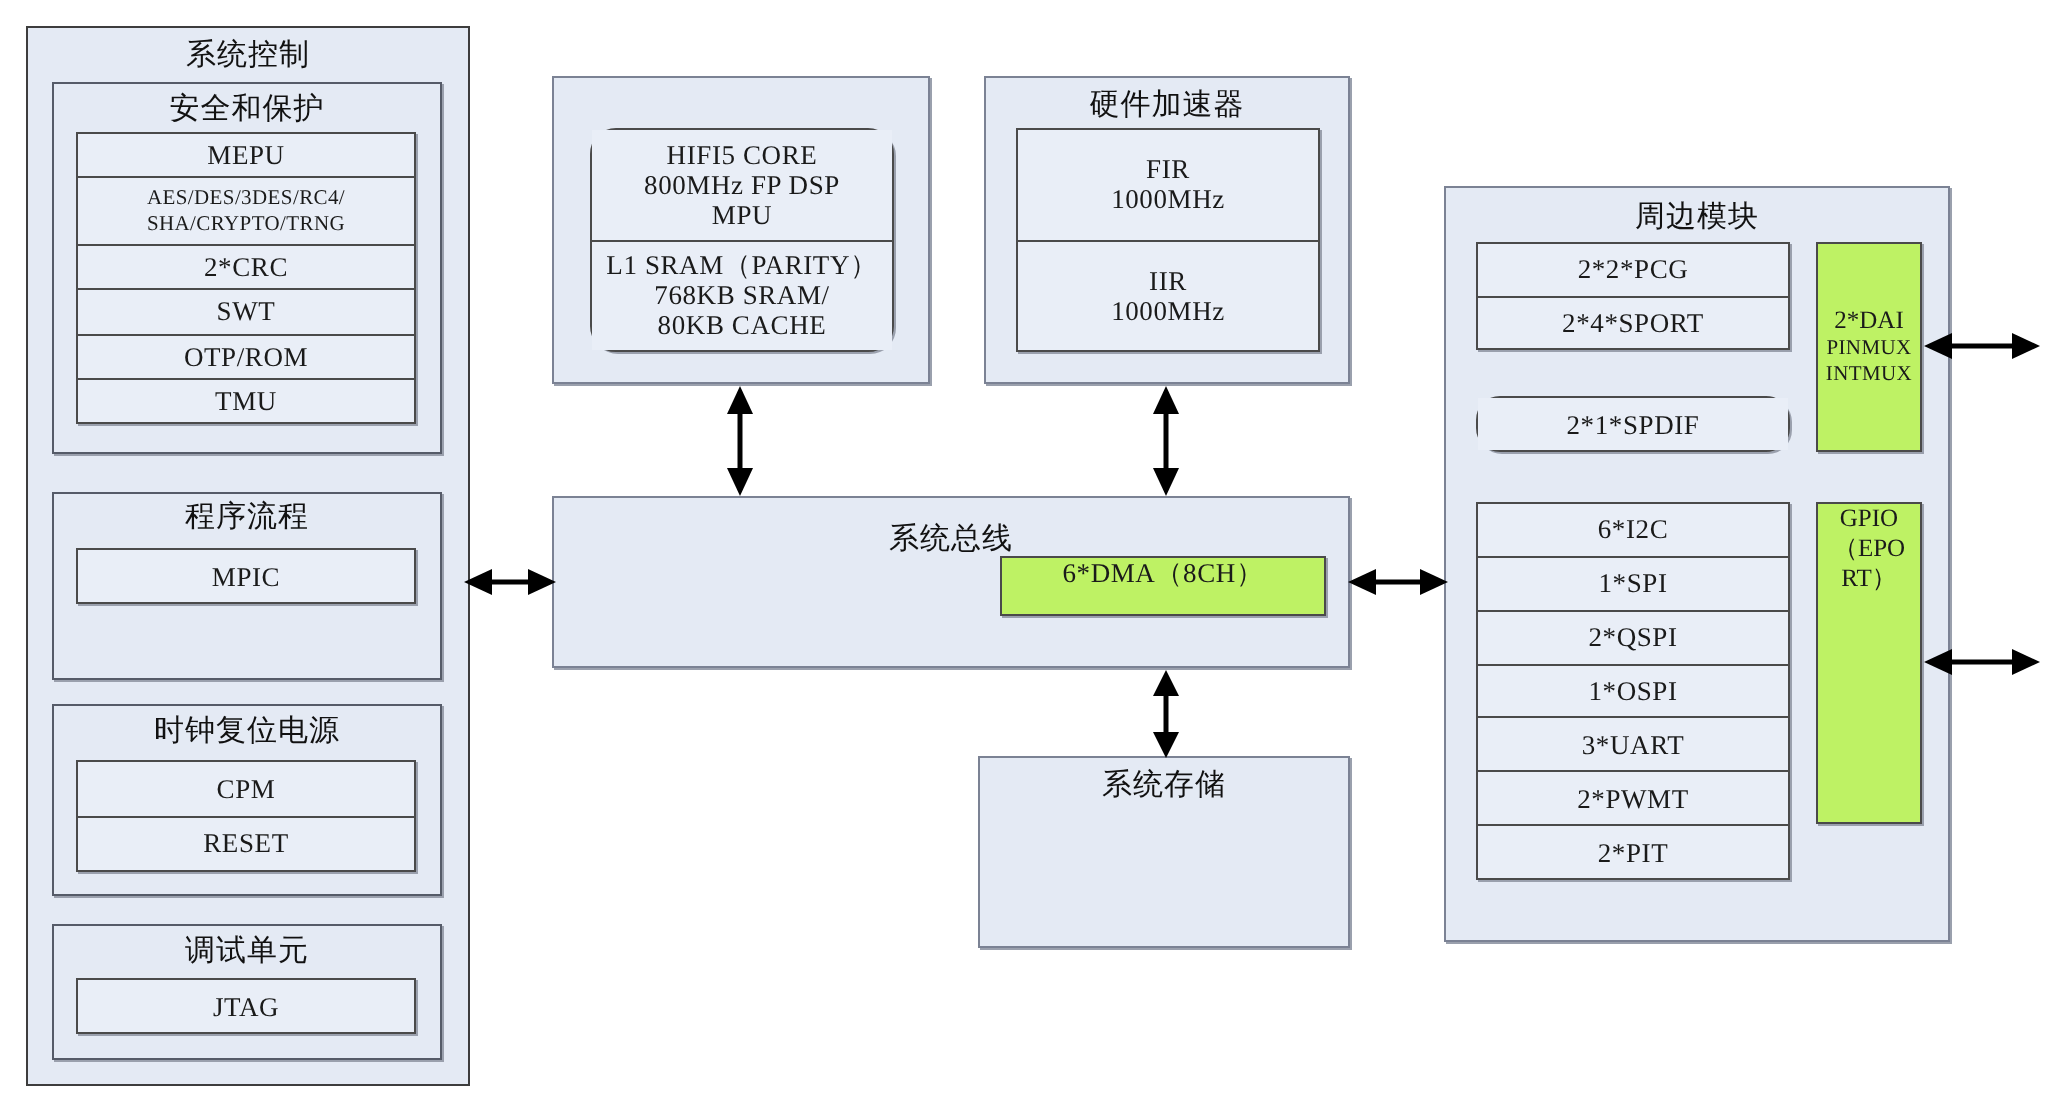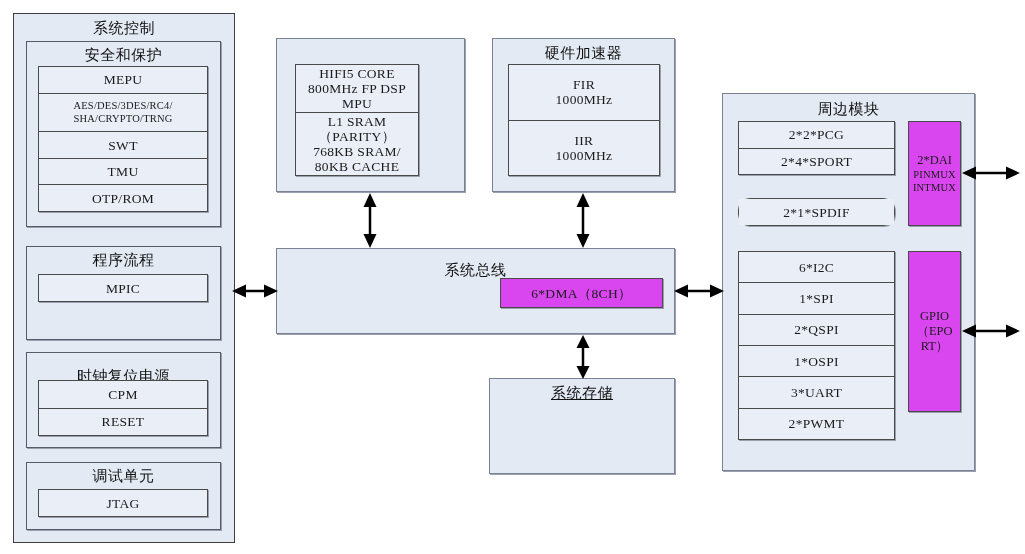--- a/index.html
+++ b/index.html
@@ -29,24 +29,23 @@
   .outer {
     background: #e4eaf4;
     border: 1px solid #3d3d3d;
     box-shadow: none;
   }
   .grp {
     background: #e4eaf4;
     border: 1px solid #555b68;
   }
   .leaf {
-    background: #d946ef;
+    background: #bef264;
     border: 1px solid #4a4a4a;
     display: flex;
-    align-items: center;
     justify-content: center;
     text-align: center;
   }
   .title {
     position: absolute;
     left: 0;
     right: 0;
     text-align: center;
     font-size: 15px;
     line-height: 18px;
@@ -112,41 +111,44 @@
   </div>
   <div class="stack" style="left:38px; top:66px; width:170px; height:146px;">
     <div class="row">
       <span class="lbl">MEPU</span>
     </div>
     <div class="row" style="flex:1.12 1 auto;">
       <span class="lbl-sm">AES/DES/3DES/RC4/
 SHA/CRYPTO/TRNG</span>
     </div>
     <div class="row">
+      <span class="lbl">2*CRC</span>
+    </div>
+    <div class="row">
       <span class="lbl">SWT</span>
     </div>
     <div class="row">
+      <span class="lbl">OTP/ROM</span>
+    </div>
+    <div class="row">
       <span class="lbl">TMU</span>
     </div>
-    <div class="row">
-      <span class="lbl">OTP/ROM</span>
-    </div>
   </div>
 
   <div class="box grp" style="left:26px; top:246px; width:195px; height:94px;">
-    <div class="title" style="top:4px;">程序流程</div>
+    <div class="title" style="top:4px;font-family:Liberation Mono, monospace;">程序流程</div>
   </div>
   <div class="stack" style="left:38px; top:274px; width:170px; height:28px;">
     <div class="row">
       <span class="lbl">MPIC</span>
     </div>
   </div>
 
   <div class="box grp" style="left:26px; top:352px; width:195px; height:96px;">
-    <div class="title" style="top:4px;margin-top:10px;">时钟复位电源</div>
+    <div class="title" style="top:4px;">时钟复位电源</div>
   </div>
   <div class="stack" style="left:38px; top:380px; width:170px; height:56px;">
     <div class="row">
       <span class="lbl">CPM</span>
     </div>
     <div class="row">
       <span class="lbl">RESET</span>
     </div>
   </div>
 
@@ -155,21 +157,21 @@
   </div>
   <div class="stack" style="left:38px; top:489px; width:170px; height:28px;">
     <div class="row">
       <span class="lbl">JTAG</span>
     </div>
   </div>
 
   <div class="box" style="left:276px; top:38px; width:189px; height:154px;">
     <div class="title" style="top:5px;margin-top:27px;">核心</div>
   </div>
-  <div class="stack" style="left:295px; top:64px; width:124px; height:112px;">
+  <div class="stack" style="left:295px; top:64px; width:152px; height:112px;border-radius:13px;">
     <div class="row">
       <span class="lbl">HIFI5 CORE
 800MHz FP DSP
 MPU</span>
     </div>
     <div class="row">
       <span class="lbl">L1 SRAM（PARITY）
 768KB SRAM/
 80KB CACHE</span>
     </div>
@@ -190,21 +192,21 @@
   </div>
 
   <div class="box" style="left:276px; top:248px; width:399px; height:86px;">
     <div class="title" style="top:12px;">系统总线</div>
   </div>
   <div class="box leaf" style="left:500px; top:278px; width:163px; height:30px;">
     <span class="lbl">6*DMA（8CH）</span>
   </div>
 
   <div class="box" style="left:489px; top:378px; width:186px; height:96px;">
-    <div class="title" style="top:5px;text-decoration:underline;">系统存储</div>
+    <div class="title" style="top:5px;">系统存储</div>
   </div>
 
   <div class="box" style="left:722px; top:93px; width:253px; height:378px;">
     <div class="title" style="top:6px;">周边模块</div>
   </div>
 
   <div class="stack" style="left:738px; top:121px; width:157px; height:54px;">
     <div class="row">
       <span class="lbl">2*2*PCG</span>
     </div>
@@ -230,20 +232,23 @@
       <span class="lbl">2*QSPI</span>
     </div>
     <div class="row">
       <span class="lbl">1*OSPI</span>
     </div>
     <div class="row">
       <span class="lbl">3*UART</span>
     </div>
     <div class="row">
       <span class="lbl">2*PWMT</span>
+    </div>
+    <div class="row">
+      <span class="lbl">2*PIT</span>
     </div>
   </div>
 
   <div class="box leaf" style="left:908px; top:121px; width:53px; height:105px; flex-direction:column;">
     <span class="lbl-md">2*DAI</span>
     <span class="lbl-sm">PINMUX</span>
     <span class="lbl-sm">INTMUX</span>
   </div>
 
   <div class="box leaf" style="left:908px; top:251px; width:53px; height:161px;">

